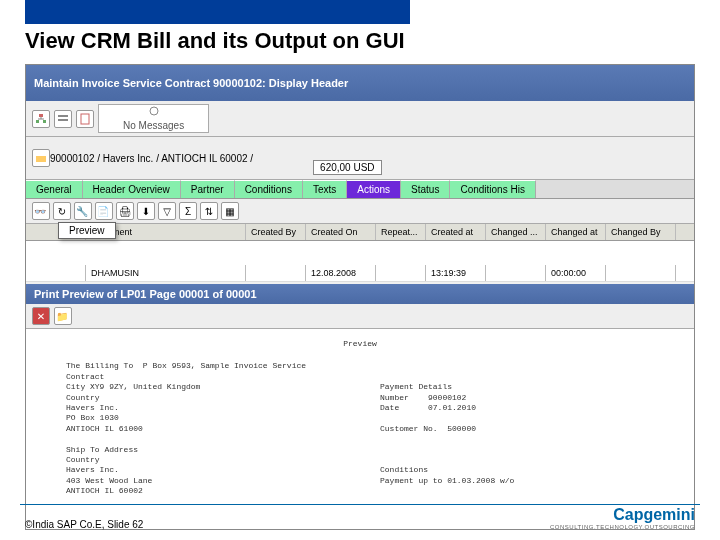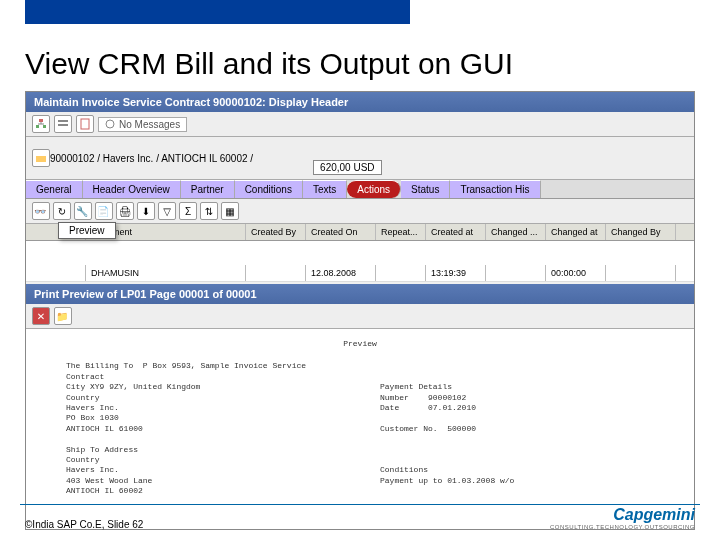--- a/index.html
+++ b/index.html
@@ -1,45 +1,45 @@
 <!DOCTYPE html>
 <html><head>
 <meta charset="utf-8">
 <style>
   * { box-sizing: border-box; margin: 0; padding: 0; }
   body { width: 720px; height: 540px; font-family: Arial, sans-serif; background: #fff; position: relative; overflow: hidden; }
   .blue-bar { background: #003d99; height: 24px; width: 385px; margin-left: 25px; }
-  .page-title { font-size: 30px; font-weight: normal; margin: 23px 25px 10px 25px; }
+  .page-title { font-size: 22px; font-weight: bold; margin: 4px 25px 10px 25px; }
   .gui-frame { border: 1px solid #888; margin: 0 25px; background: #f0f0f0; }
-  .title-bar { background: linear-gradient(#5a7ab5,#4a6aa5); color: #fff; font-size: 11px; font-weight: bold; padding: 4px 8px; }
+  .title-bar { background: linear-gradient(#5a7ab5,#4a6aa5); color: #fff; font-size: 11px; font-weight: bold; padding: 12px 8px; }
   .toolbar-row { background: #eee; border-bottom: 1px solid #aaa; padding: 3px 6px; display: flex; align-items: center; gap: 4px; }
   .tb-icon { width: 18px; height: 18px; background: #fff; border: 1px solid #999; border-radius: 2px; display: inline-flex; align-items: center; justify-content: center; font-size: 10px; }
-  .msg-btn { display: inline-flex; align-items: center; background: #fff; border: 1px solid #aaa; padding: 1px 6px; font-size: 10px; color: #555; gap: 4px; }
+  .msg-btn { display: inline-flex; align-items: center; background: #fff; border: 1px solid #aaa; padding: 1px 24px; font-size: 10px; color: #555; gap: 4px; flex-direction: column; }
   .context-row { background: #eee; padding: 4px 6px; display: flex; align-items: center; font-size: 10px; gap: 0; border-bottom: 1px solid #aaa; }
   .amount-field { background: #fff; border: 1px solid #888; padding: 1px 6px; margin-left: 60px; margin-top: 19px; }
   .tabs { display: flex; background: #ddd; border-bottom: 1px solid #999; font-size: 10px; }
-  .tab { background: #c4b5fd; border-right: 1px solid #aaa; padding: 3px 10px; white-space: nowrap; border-top: 1px solid #fff; }
-  .tab-active { background: #b91c1c; color: #fff; border-radius: 9px; }
+  .tab { background: #86efac; border-right: 1px solid #aaa; padding: 3px 10px; white-space: nowrap; border-top: 1px solid #fff; }
+  .tab-active { background: #6d28d9; color: #fff; }
   .grid-area { background: #fff; padding: 0; }
   .grid-toolbar { background: #eee; padding: 3px 6px; display: flex; gap: 3px; border-bottom: 1px solid #aaa; flex-wrap: wrap; }
   .grid-header { display: flex; background: #e0e0d8; font-size: 9px; border-bottom: 1px solid #999; }
   .grid-cell { border-right: 1px solid #bbb; padding: 3px 5px; white-space: nowrap; overflow: hidden; }
   .grid-row { display: flex; font-size: 9px; background: #fff; border-bottom: 1px solid #ddd; margin-top: 24px; }
   .w-first { width: 60px; } .w-doc { width: 160px; } .w-cb { width: 60px; } .w-co { width: 70px; } .w-rp { width: 50px; } .w-ca { width: 60px; } .w-ch { width: 60px; } .w-cha { width: 60px; } .w-chb { width: 70px; }
   .preview-overlay { position: absolute; background: #fff; border: 1px solid #666; box-shadow: 2px 2px 4px rgba(0,0,0,.3); font-size: 10px; padding: 2px 10px; }
   .preview-title-bar { background: linear-gradient(#5a7ab5,#4a6aa5); color:#fff; font-size:11px; font-weight:bold; padding: 4px 8px; margin-top: 2px;}
   .preview-toolbar { background:#eee; padding:3px 6px; display:flex; gap:4px; border-bottom:1px solid #aaa;}
   .preview-body { background:#fff; height: 200px; padding: 10px 40px; font-family: "Courier New", monospace; font-size: 8px; color:#333; overflow:hidden; line-height:1.3; }
   .pv-center { text-align:center; margin-bottom: 12px; }
   .pv-cols { display:flex; gap:40px; }
   .pv-col { flex:1; }
   .footer { position:absolute; bottom:10px; left:25px; right:25px; display:flex; justify-content:space-between; align-items:flex-end; }
   .copy { font-size:10px; }
   .logo { text-align:right; }
-  .logo-main { font-size:16px; font-weight:bold; color:#0066a6;font-style:italic; }
+  .logo-main { font-size:16px; font-weight:bold; color:#0066a6; }
   .logo-sub { font-size:6px; color:#666; letter-spacing:0.5px; }
   .line-sep { height:1px; background:#0066a6; width:680px; position:absolute; bottom:35px; left:20px;}
   svg { display:block; }
 </style>
 </head>
 <body>
 
 <div class="blue-bar"></div>
 <h1 class="page-title">View CRM Bill and its Output on GUI</h1>
 
@@ -86,21 +86,21 @@
   </div>
 
   <div class="tabs">
     <div class="tab">General</div>
     <div class="tab">Header Overview</div>
     <div class="tab">Partner</div>
     <div class="tab">Conditions</div>
     <div class="tab">Texts</div>
     <div class="tab tab-active">Actions</div>
     <div class="tab">Status</div>
-    <div class="tab">Transaction His</div>
+    <div class="tab">Conditions His</div>
   </div>
 
   <div class="grid-area">
     <div class="grid-toolbar">
       <span class="tb-icon">👓</span>
       <span class="tb-icon">↻</span>
       <span class="tb-icon">🔧</span>
       <span class="tb-icon">📄</span>
       <span class="tb-icon">🖨</span>
       <span class="tb-icon">⬇</span>

